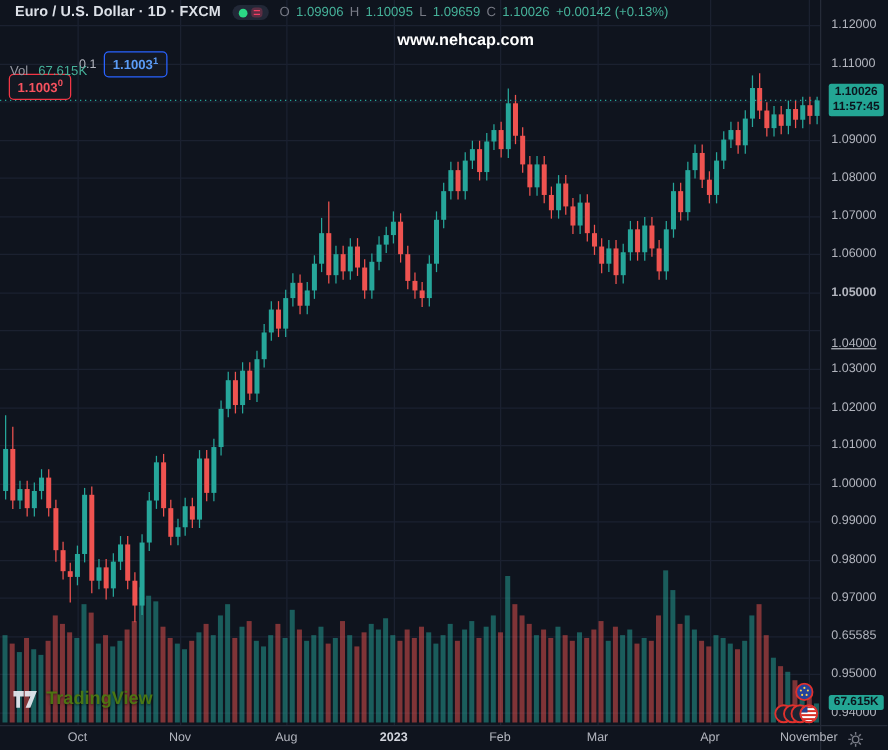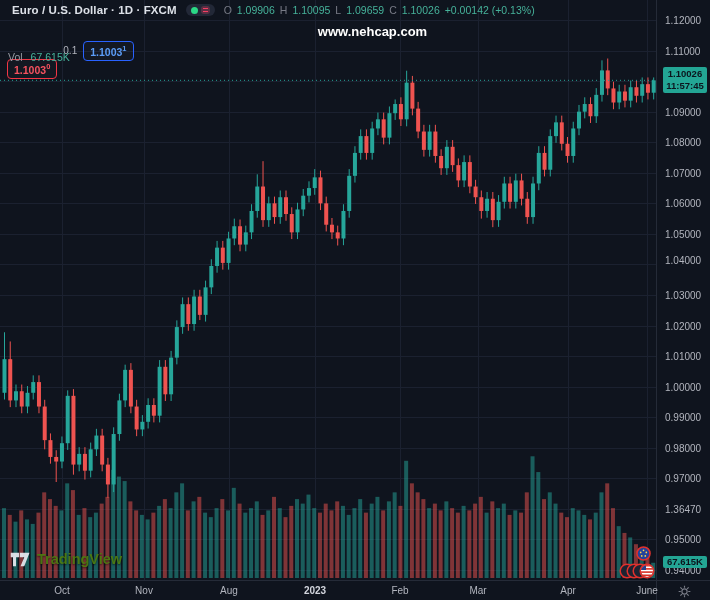--- a/index.html
+++ b/index.html
@@ -467,48 +467,48 @@
   </div>
 
   <div id="paxis">
       <div class="plabel" style="top: 20px;">1.12000</div>
       <div class="plabel" style="top: 50.5556px;">1.11000</div>
       <div class="plabel" style="top: 81.1111px;">1.10000</div>
       <div class="plabel" style="top: 111.667px;">1.09000</div>
       <div class="plabel" style="top: 142.222px;">1.08000</div>
       <div class="plabel" style="top: 172.778px;">1.07000</div>
       <div class="plabel" style="top: 203.333px;">1.06000</div>
-      <div class="plabel" style="top: 233.889px;">1.05000</div>
-      <div class="plabel" style="top: 260px;">1.04000</div>
+      <div class="plabel" style="top: 233.889px; font-weight: bold;">1.05000</div>
+      <div class="plabel" style="top: 275px; text-decoration: underline;">1.04000</div>
       <div class="plabel" style="top: 295px;">1.03000</div>
       <div class="plabel" style="top: 325.556px;">1.02000</div>
       <div class="plabel" style="top: 356.111px;">1.01000</div>
       <div class="plabel" style="top: 386.667px;">1.00000</div>
       <div class="plabel" style="top: 417.222px; text-align: center;">0.99000</div>
       <div class="plabel" style="top: 447.778px;">0.98000</div>
       <div class="plabel" style="top: 478.333px;">0.97000</div>
-      <div class="plabel" style="top: 508.889px;">1.36470</div>
+      <div class="plabel" style="top: 508.889px;">0.65585</div>
       <div class="plabel" style="top: 539.444px;">0.95000</div>
       <div class="plabel" style="top: 570px;">0.94000</div>
     <div id="ptag" style="top: 67.3167px; background: rgb(35, 165, 148); color: rgb(11, 20, 29);">
       <div>1.10026</div>
       <div>11:57:45</div>
     </div>
     <div id="vtag" style="top: 555.76px; background: rgb(35, 165, 148); color: rgb(11, 20, 29);">67.615K</div>
   </div>
 
   <div id="taxis">
       <div class="tlabel" style="left: 62px;">Oct</div>
       <div class="tlabel" style="left: 144px;">Nov</div>
       <div class="tlabel" style="left: 229px;">Aug</div>
       <div class="tlabel major" style="left: 315px;">2023</div>
       <div class="tlabel" style="left: 400px;">Feb</div>
       <div class="tlabel" style="left: 478px;">Mar</div>
       <div class="tlabel" style="left: 568px;">Apr</div>
-      <div class="tlabel" style="left: 647px;">June</div>
+      <div class="tlabel" style="left: 647px;">November</div>
     </div>
 
   <div id="corner">
     <svg width="13" height="13" viewBox="0 0 16 16">
       <g stroke="#787b86" stroke-width="1.4" fill="none">
         <circle cx="8" cy="8" r="3.2"></circle>
         <path d="M8 0.8v2.6M8 12.6v2.6M0.8 8h2.6M12.6 8h2.6M2.9 2.9l1.9 1.9M11.2 11.2l1.9 1.9M13.1 2.9l-1.9 1.9M4.8 11.2l-1.9 1.9"></path>
       </g>
     </svg>
   </div>

